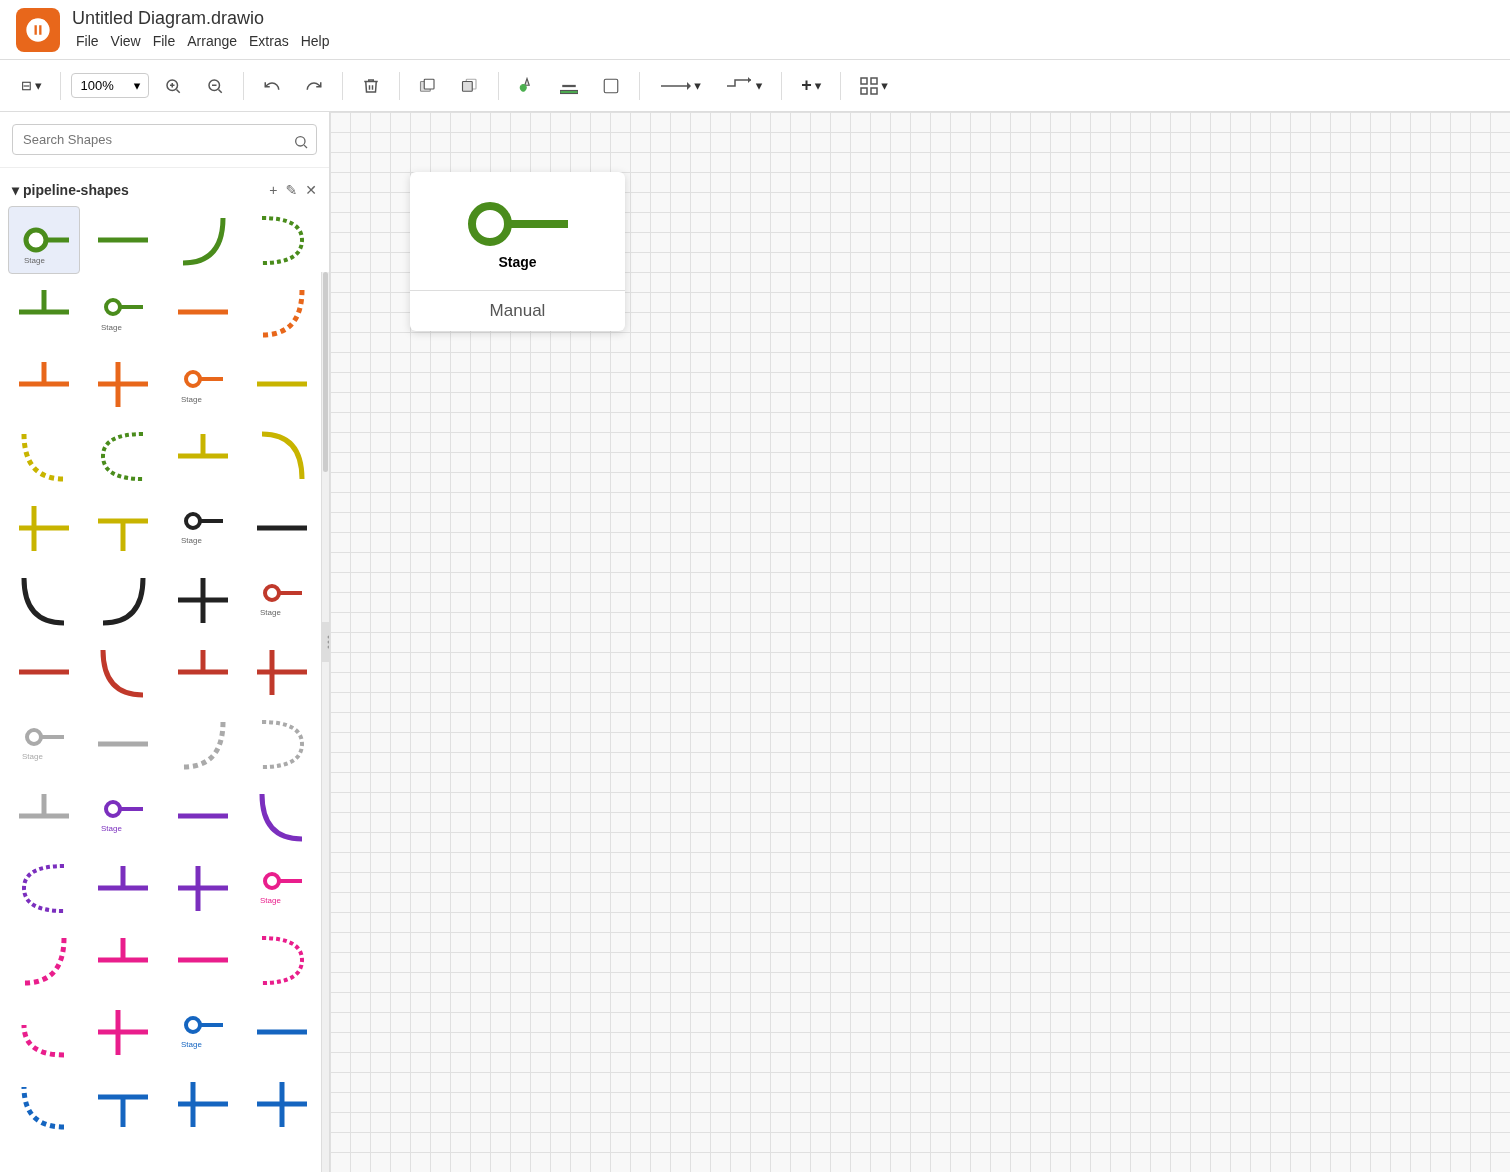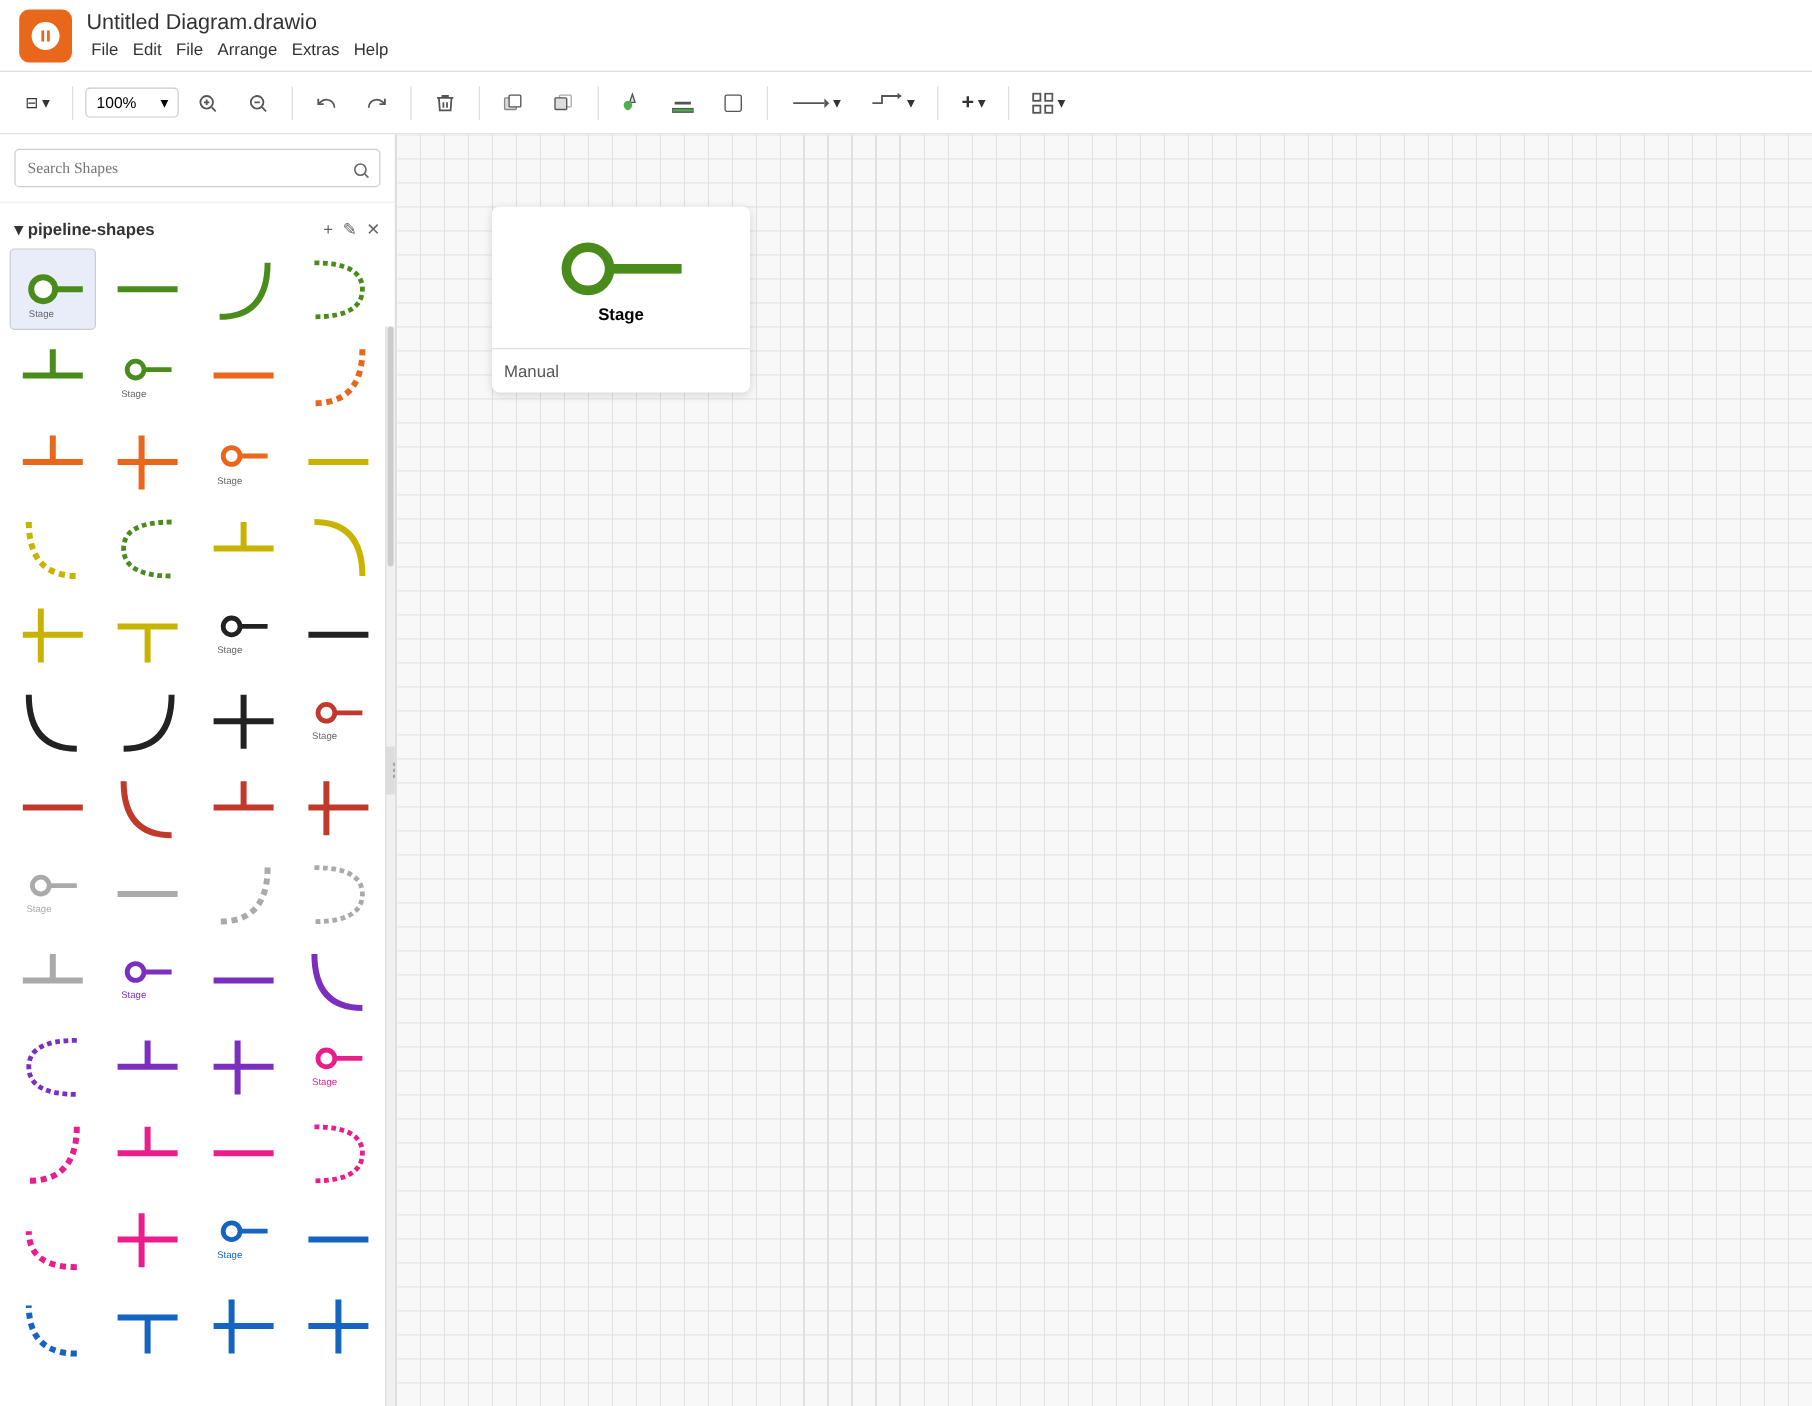--- a/index.html
+++ b/index.html
@@ -19,21 +19,21 @@
     .toolbar-btn { display: flex; align-items: center; justify-content: center; padding: 5px 8px; border: 1px solid transparent; border-radius: 4px; cursor: pointer; font-size: 13px; color: #333; background: transparent; gap: 3px; }
     .toolbar-separator { width: 1px; height: 28px; background: #ddd; margin: 0 4px; }
     .zoom-btn { display: flex; align-items: center; gap: 20px; border: 1px solid #ccc; border-radius: 4px; padding: 4px 8px; cursor: pointer; font-size: 13px; }
 
     
     #main { display: flex; height: calc(1172px - 60px - 52px); }
 
     
     #sidebar { width: 330px; background: #fff; border-right: 1px solid #ddd; display: flex; flex-direction: column; overflow: hidden; flex-shrink: 0; position: relative; }
     #search-box { padding: 12px; border-bottom: 1px solid #eee; }
-    #search-input { width: 100%; padding: 7px 30px 7px 10px; border: 1px solid #ccc; border-radius: 4px; font-size: 13px; outline: none; font-family: Liberation Serif, serif; }
+    #search-input { width: 100%; padding: 7px 30px 7px 10px; border: 1px solid #ccc; border-radius: 4px; font-size: 13px; outline: none; }
     #search-icon-btn { position: absolute; right: 20px; top: 22px; cursor: pointer; color: #666; }
 
     #shapes-panel { flex: 1; overflow-y: auto; padding: 8px; }
     #panel-header { display: flex; align-items: center; justify-content: space-between; padding: 6px 4px 8px; }
     #panel-title { font-size: 14px; font-weight: 600; color: #333; display: flex; align-items: center; gap: 4px; }
     #panel-actions { display: flex; gap: 8px; }
     .panel-action-btn { cursor: pointer; color: #666; font-size: 14px; }
 
     
     .shapes-grid { display: grid; grid-template-columns: repeat(4, 1fr); gap: 4px; }
@@ -43,21 +43,21 @@
 
     
     #canvas { flex: 1; position: relative; overflow: hidden; background: #f8f8f8; }
     #grid-bg { position: absolute; top: 0; left: 0; right: 0; bottom: 0; background-image: linear-gradient(to right, #e0e0e0 1px, transparent 1px), linear-gradient(to bottom, #e0e0e0 1px, transparent 1px); background-size: 20px 20px; }
 
     
     #stage-card { position: absolute; top: 60px; left: 80px; width: 215px; background: white; border-radius: 6px; box-shadow: 0 2px 8px rgba(0,0,0,0.15); overflow: hidden; }
     #card-top { padding: 30px 20px 20px; display: flex; flex-direction: column; align-items: center; }
     #card-label { font-size: 14px; font-weight: 700; margin-top: 8px; }
     #card-divider { height: 1px; background: #ddd; }
-    #card-bottom { padding: 10px; text-align: left; font-size: 14px; color: #555; }
+    #card-bottom { padding: 10px; text-align: center; font-size: 17px; color: #555; }
 
     
     .stage-icon { display: flex; align-items: center; }
     .stage-circle { width: 44px; height: 44px; border-radius: 50%; border: 8px solid #4a8c1c; background: white; display: inline-block; }
     .stage-line { width: 60px; height: 8px; background: #4a8c1c; display: inline-block; margin-left: -4px; }
 
     
     #collapse-handle { position: absolute; right: -8px; top: 50%; transform: translateY(-50%); width: 16px; height: 40px; background: #ddd; border-radius: 0 4px 4px 0; cursor: pointer; display: flex; align-items: center; justify-content: center; z-index: 10; }
 
     
@@ -74,21 +74,21 @@
       <path d="M12 2C6.48 2 2 6.48 2 12s4.48 10 10 10 10-4.48 10-10S17.52 2 12 2zm-1 14H9V8h2v8zm4 0h-2V8h2v8z"></path>
       <circle cx="8" cy="5" r="2" fill="white"></circle>
       <circle cx="16" cy="5" r="2" fill="white"></circle>
       <rect x="7" y="4" width="10" height="3" fill="white" rx="1"></rect>
     </svg>
   </div>
   <div id="title-area">
     <div id="title-text">Untitled Diagram.drawio</div>
     <div id="menu-bar">
       <span class="menu-item">File</span>
-      <span class="menu-item">Edit</span>
+      <span class="menu-item">View</span>
       <span class="menu-item">File</span>
       <span class="menu-item">Arrange</span>
       <span class="menu-item">Extras</span>
       <span class="menu-item">Help</span>
     </div>
   </div>
 </div>
 
 <div id="toolbar">
   <button class="toolbar-btn">

